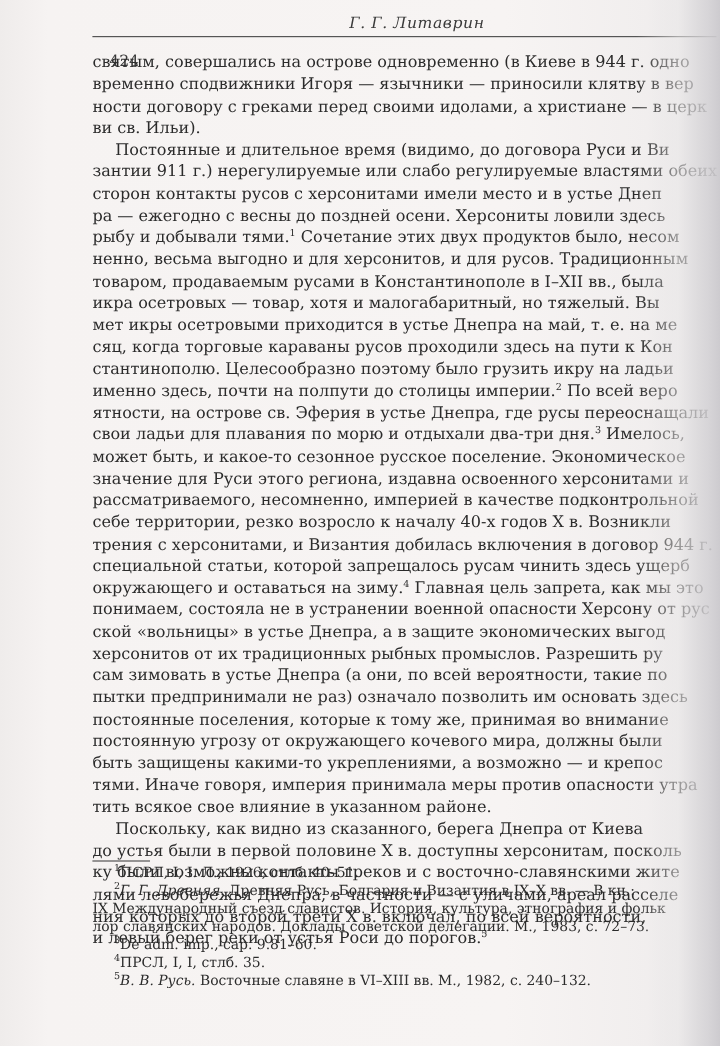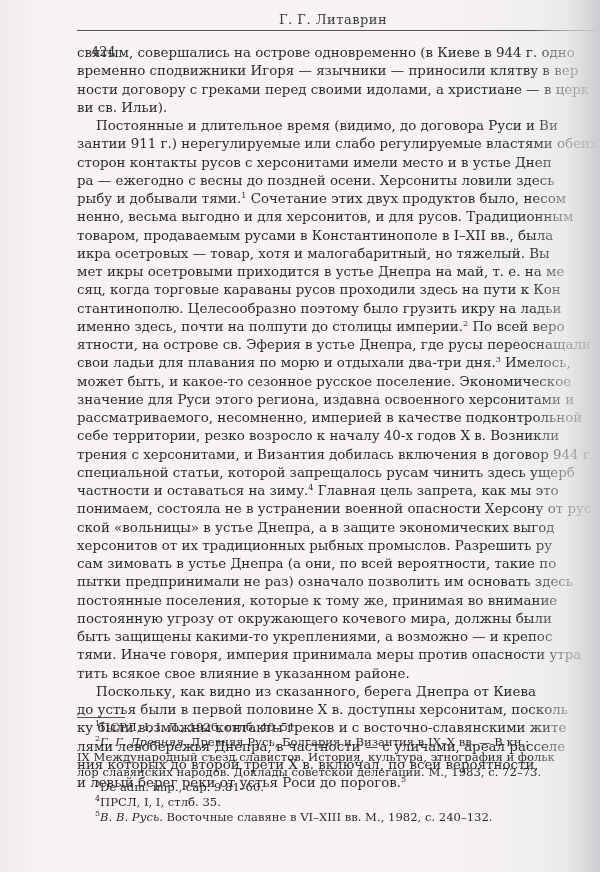--- a/index.html
+++ b/index.html
@@ -8,21 +8,21 @@
     background: linear-gradient(to right, #efeceb 0px, #f6f3f2 40px, #f7f4f3 420px, #f1eeee 540px, #e3e1e2 575px, #cfcdd0 600px);
     font-family: "DejaVu Serif", "Liberation Serif", serif;
     color:#2a2a2a;
   }
   .page { position:absolute; left:0; top:0; width:600px; height:872px; }
   .running-head {
     position:absolute; left:77px; top:12px; width:540px; height:18px;
     font-size:13px; color:#3a3a3a;
   }
   .page-number { position:absolute; left:14px; top:0;margin-top:32px; }
-  .running-title { position:absolute; left:202px; top:0; letter-spacing:0.5px; }
+  .running-title { position:absolute; left:214px; top:0; font-style:italic; letter-spacing:0.5px; }
   .head-rule { position:absolute; left:77px; top:30px; width:520px; height:1px; background:#555; }
   .body-text {
     position:absolute; left:77px; top:44px; width:560px;
     font-size:13.4px; line-height:18.25px; color:#2b2b2b;
   }
   .line { white-space:nowrap; height:18.25px; }
   .indent { padding-left:19px; }
   sup { font-size:8px; line-height:0; vertical-align:5px; }
   .fn-rule { position:absolute; left:77px; top:717px; width:48px; height:1px; background:#555; }
   .footnotes {
@@ -67,21 +67,21 @@
       <div class="line"><span>стантинополю. Целесообразно поэтому было грузить икру на ладьи</span></div>
       <div class="line"><span>именно здесь, почти на полпути до столицы империи.</span><sup>2</sup><span> По всей веро</span></div>
       <div class="line"><span>ятности, на острове св. Эферия в устье Днепра, где русы переоснащали</span></div>
       <div class="line"><span>свои ладьи для плавания по морю и отдыхали два-три дня.</span><sup>3</sup><span> Имелось,</span></div>
       <div class="line"><span>может быть, и какое-то сезонное русское поселение. Экономическое</span></div>
       <div class="line"><span>значение для Руси этого региона, издавна освоенного херсонитами и</span></div>
       <div class="line"><span>рассматриваемого, несомненно, империей в качестве подконтрольной</span></div>
       <div class="line"><span>себе территории, резко возросло к началу 40-х годов X в. Возникли</span></div>
       <div class="line"><span>трения с херсонитами, и Византия добилась включения в договор 944 г.</span></div>
       <div class="line"><span>специальной статьи, которой запрещалось русам чинить здесь ущерб</span></div>
-      <div class="line"><span>частности и оставаться на зиму.</span><sup>4</sup><span> Главная цель запрета, как мы это</span></div>
+      <div class="line"><span>окружающего и оставаться на зиму.</span><sup>4</sup><span> Главная цель запрета, как мы это</span></div>
       <div class="line"><span>понимаем, состояла не в устранении военной опасности Херсону от рус</span></div>
       <div class="line"><span>ской «вольницы» в устье Днепра, а в защите экономических выгод</span></div>
       <div class="line"><span>херсонитов от их традиционных рыбных промыслов. Разрешить ру</span></div>
       <div class="line"><span>сам зимовать в устье Днепра (а они, по всей вероятности, такие по</span></div>
       <div class="line"><span>пытки предпринимали не раз) означало позволить им основать здесь</span></div>
       <div class="line"><span>постоянные поселения, которые к тому же, принимая во внимание</span></div>
       <div class="line"><span>постоянную угрозу от окружающего кочевого мира, должны были</span></div>
       <div class="line"><span>быть защищены какими-то укреплениями, а возможно — и крепос</span></div>
       <div class="line"><span>тями. Иначе говоря, империя принимала меры против опасности утра</span></div>
       <div class="line"><span>тить всякое свое влияние в указанном районе.</span></div>

